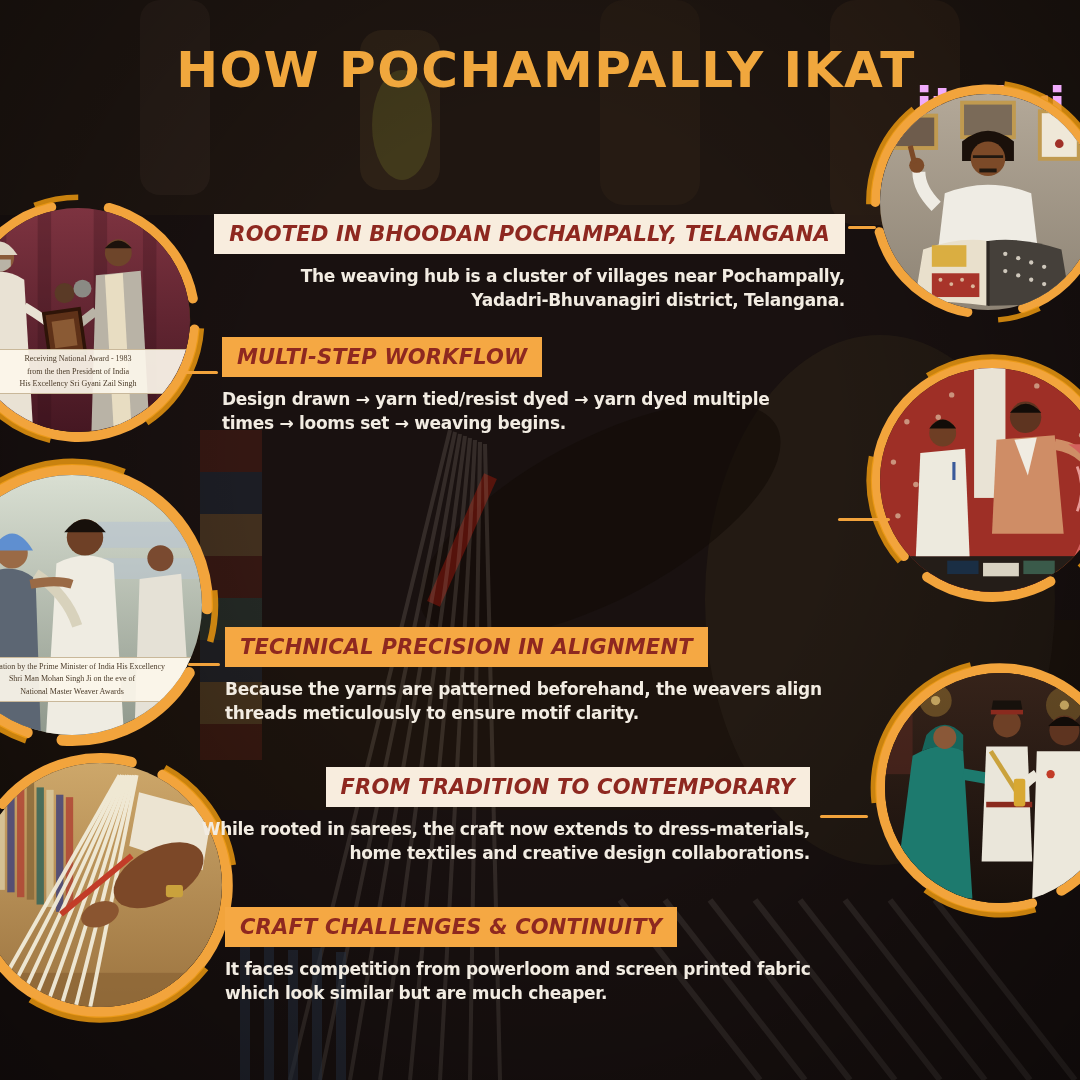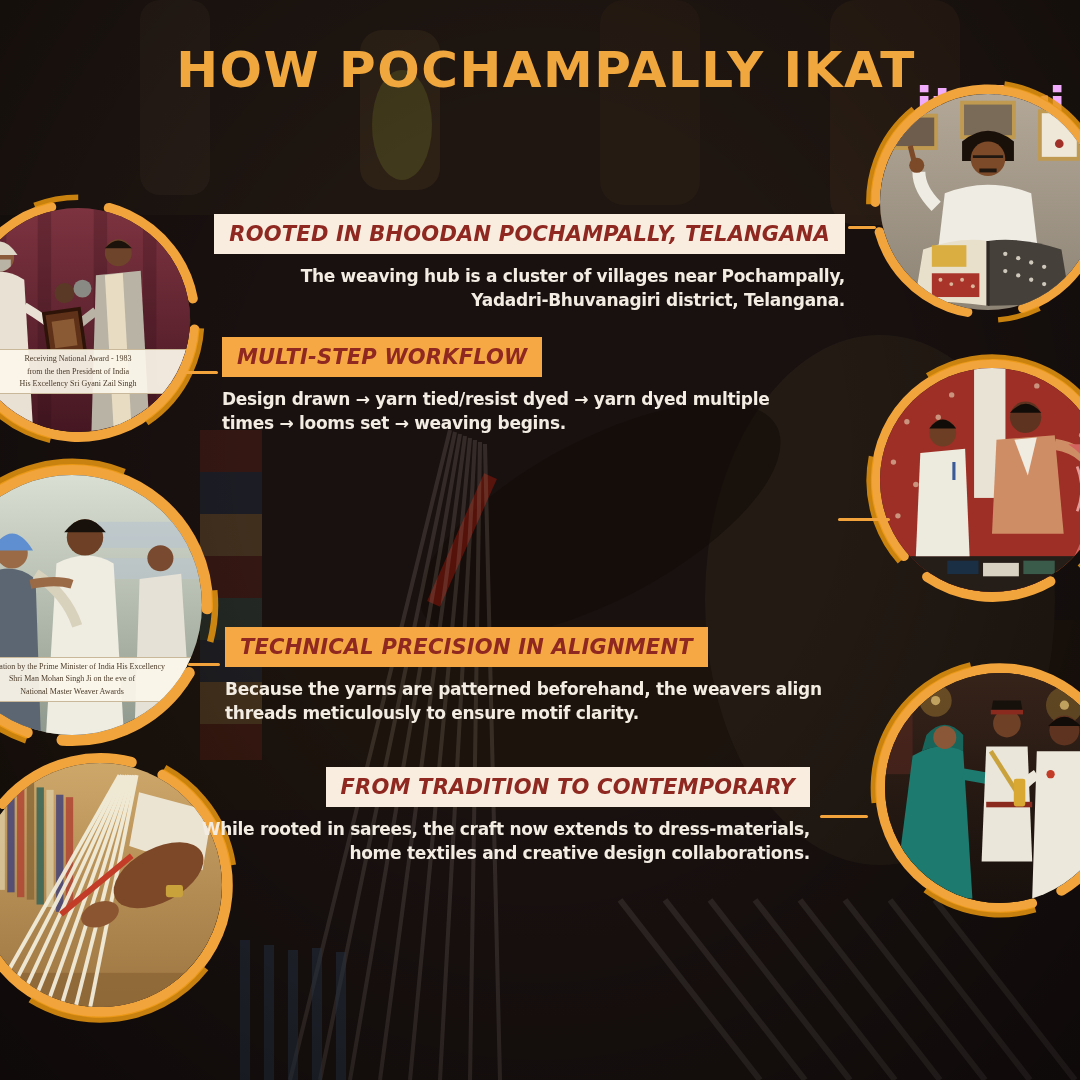--- a/index.html
+++ b/index.html
@@ -394,14 +394,19 @@
     <p class="body-text">While rooted in sarees, the craft now extends to dress-materials,
 home textiles and creative design collaborations.</p>
   </section>
 
   <section class="section left" style="top:627px;left:225px;width:640px">
     <div class="badge orange">TECHNICAL PRECISION IN ALIGNMENT</div>
     <p class="body-text">Because the yarns are patterned beforehand, the weavers align
 threads meticulously to ensure motif clarity.</p>
   </section>
 
+  <section class="section left" style="top:907px;left:225px;width:640px">
+    <div class="badge orange">CRAFT CHALLENGES &amp; CONTINUITY</div>
+    <p class="body-text">It faces competition from powerloom and screen printed fabric
+which look similar but are much cheaper.</p>
+  </section>
 
 </div>
 
 </body></html>

